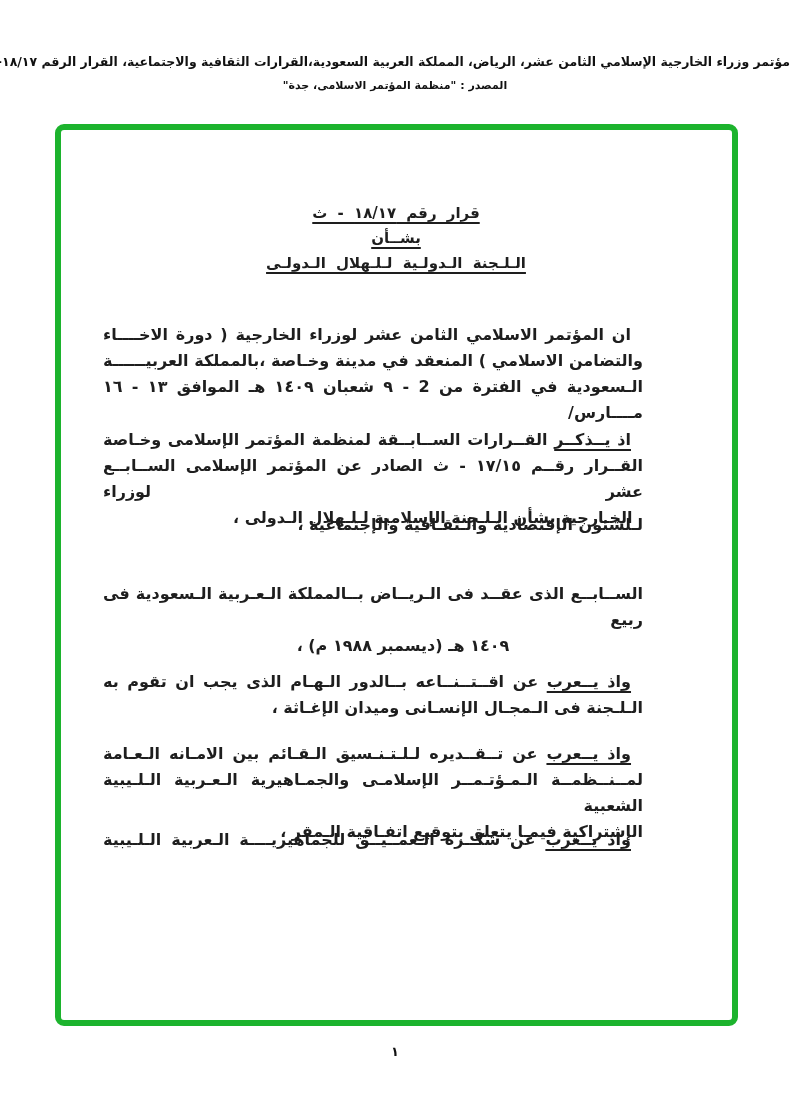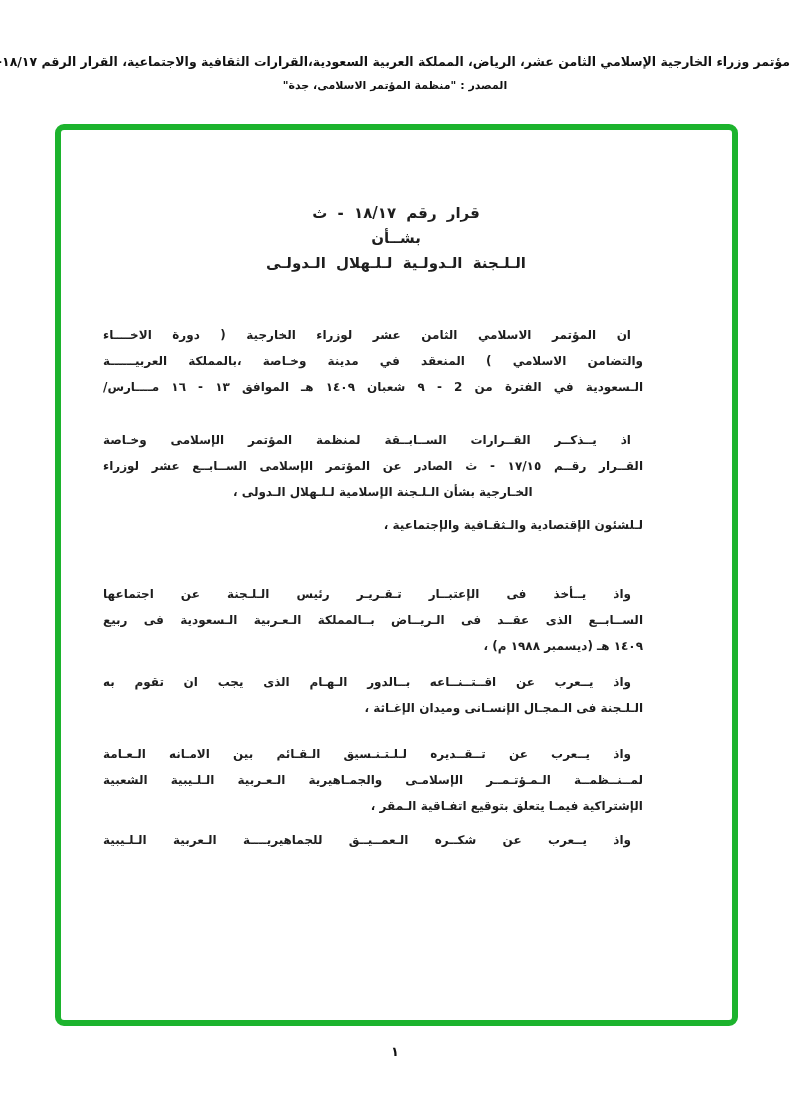--- a/index.html
+++ b/index.html
@@ -24,28 +24,28 @@
   }
   
   .doc-title{position:absolute;top:201px;left:61px;width:670px;text-align:center;}
   .doc-title .tl{
     line-height:25px;font-size:15px;font-weight:bold;word-spacing:5px;letter-spacing:.5px;
   }
   
   .para{position:absolute;right:147px;width:540px;}
   .pp1{top:322px}.pp2{top:427px}.pp3{top:512px}.pp4{top:581px}
   .pp5{top:669px}.pp6{top:741px}.pp7{top:827px}
-  .ln{line-height:26px;font-size:12px;font-weight:bold;letter-spacing:.2px;}
+  .ln{line-height:26px;font-size:16px;font-weight:bold;letter-spacing:.2px;}
   .j{text-align:justify;text-align-last:justify;text-justify:inter-word;}
   .r{text-align:right;}
   .l{text-align:right;}
-  .c{text-align:right;padding-left:60px;}
+  .c{text-align:center;padding-left:60px;}
   .cl{text-align:left;padding-left:130px;}
   .ind{text-indent:12px;}
-  .u{text-underline-offset:4px;text-decoration-thickness:1.5px;}
+  .u{text-decoration:underline;text-underline-offset:4px;text-decoration-thickness:1.5px;}
   
   .pageno{
     position:absolute;top:1044px;left:0;width:100%;text-align:center;
     font-size:13px;font-weight:bold;color:#111;
   }
 </style>
 </head>
 <body>
 
 <div class="page" dir="rtl">
@@ -71,21 +71,20 @@
     <div class="ln j ind"><span class="u">اذ يــذكــر</span><span> القــرارات الســابــقة لمنظمة المؤتمر الإسلامى وخـاصة</span></div>
     <div class="ln j"><span class="u"></span><span>القــرار رقــم ١٧/١٥ - ث الصادر عن المؤتمر الإسلامى الســابــع عشر لوزراء</span></div>
     <div class="ln cl"><span class="u"></span><span>الخـارجية بشأن الـلـجنة الإسلامية لـلـهلال الـدولى ،</span></div>
   </div>
 
   <div class="para pp3">
     <div class="ln l"><span class="u"></span><span>لـلشئون الإقتصادية والـثقـافية والإجتماعية ،</span></div>
   </div>
 
   <div class="para pp4">
-    <div class="ln j ind"><span class="u">واذ يــأخذ</span><span> فى الإعتبــار تـقـريـر رئيس الـلـجنة عن اجتماعها</span></div>
     <div class="ln j"><span class="u"></span><span>الســابــع الذى عقــد فى الـريــاض بــالمملكة الـعـربية الـسعودية فى ربيع</span></div>
     <div class="ln c"><span class="u"></span><span>١٤٠٩ هـ (ديسمبر ١٩٨٨ م) ،</span></div>
   </div>
 
   <div class="para pp5">
     <div class="ln j ind"><span class="u">واذ يــعرب</span><span> عن اقــتــنــاعه بــالدور الـهـام الذى يجب ان تقوم به</span></div>
     <div class="ln l"><span class="u"></span><span>الـلـجنة فى الـمجـال الإنسـانى وميدان الإغـاثة ،</span></div>
   </div>
 
   <div class="para pp6">

